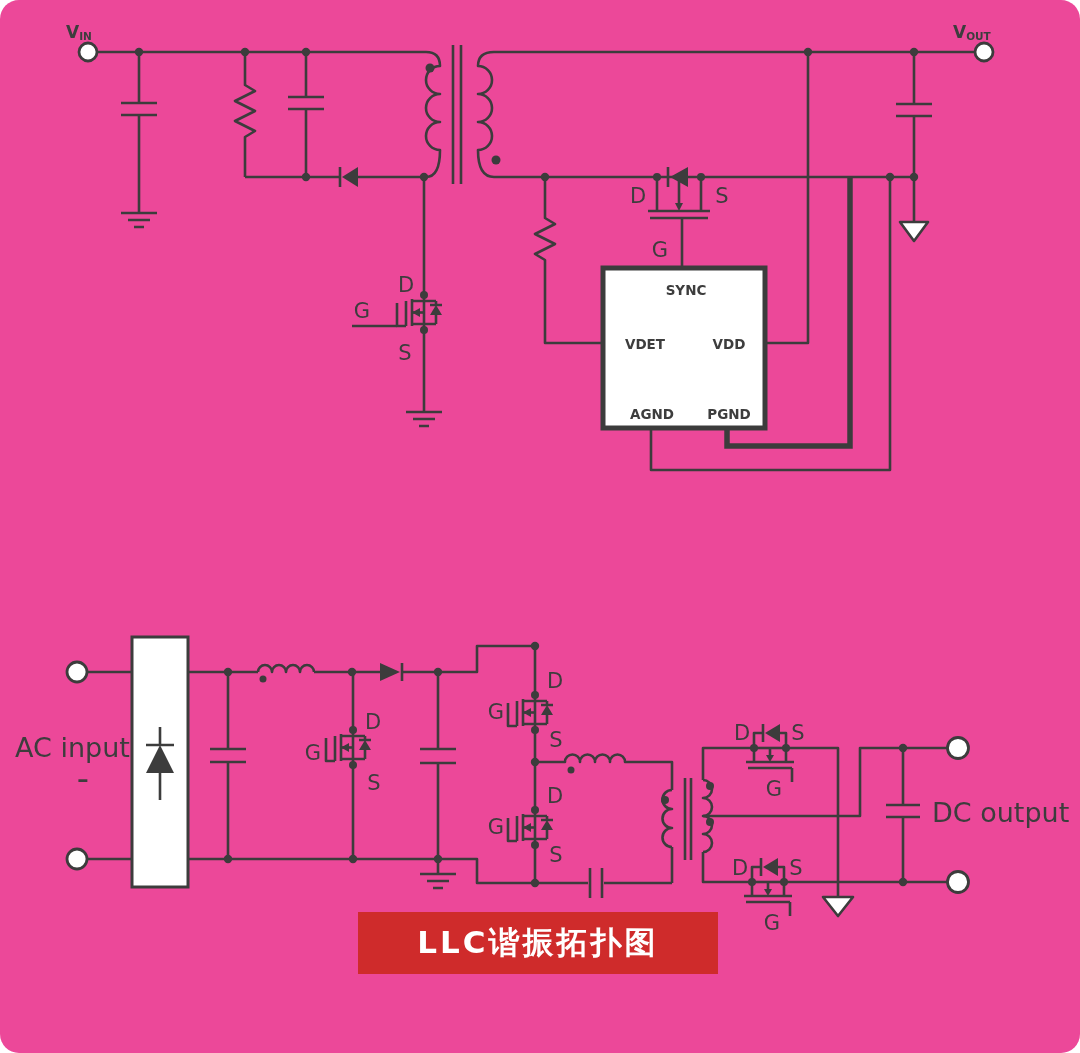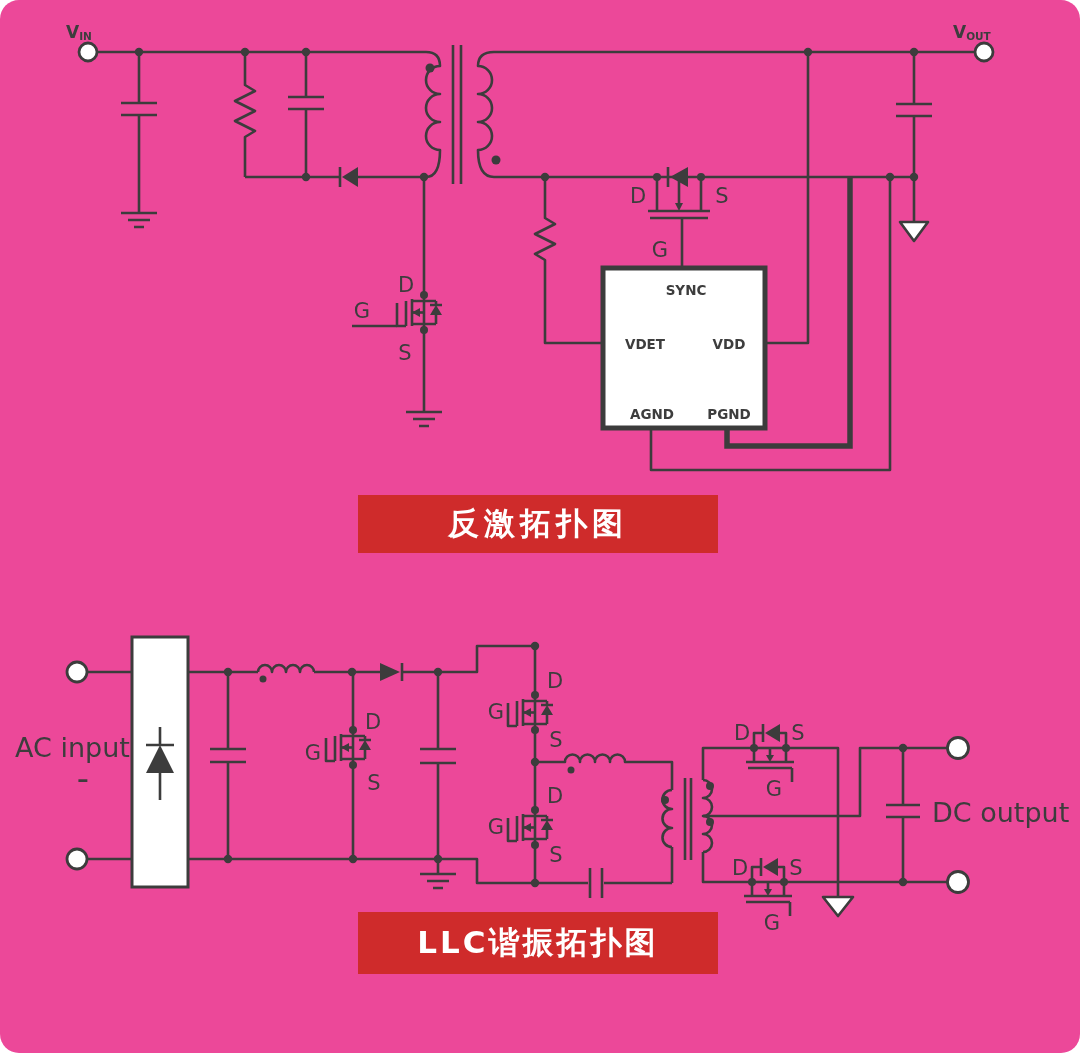--- a/index.html
+++ b/index.html
@@ -158,23 +158,20 @@
       <path class="w" d="M914,177 V222"></path>
       <polygon class="otri" points="900,222 928,222 914,241"></polygon>
     </g>
 
     <g>
       <circle class="term" cx="984" cy="52" r="9"></circle>
       <text x="953" y="38"><tspan class="tv">V</tspan><tspan class="tvs" dy="2">OUT</tspan></text>
     </g>
   </svg>
 
-  <div class="banner" id="banner-flyback">
-    <span>反激拓扑图</span>
-  </div>
 
   <svg id="llc-svg" width="1080" height="360" viewBox="0 600 1080 360">
 
     <g>
       <circle class="term" cx="77" cy="672" r="10"></circle>
     </g>
     <g>
       <circle class="term" cx="77" cy="859" r="10"></circle>
     </g>
     <text class="t27" x="15" y="757">AC input</text>

